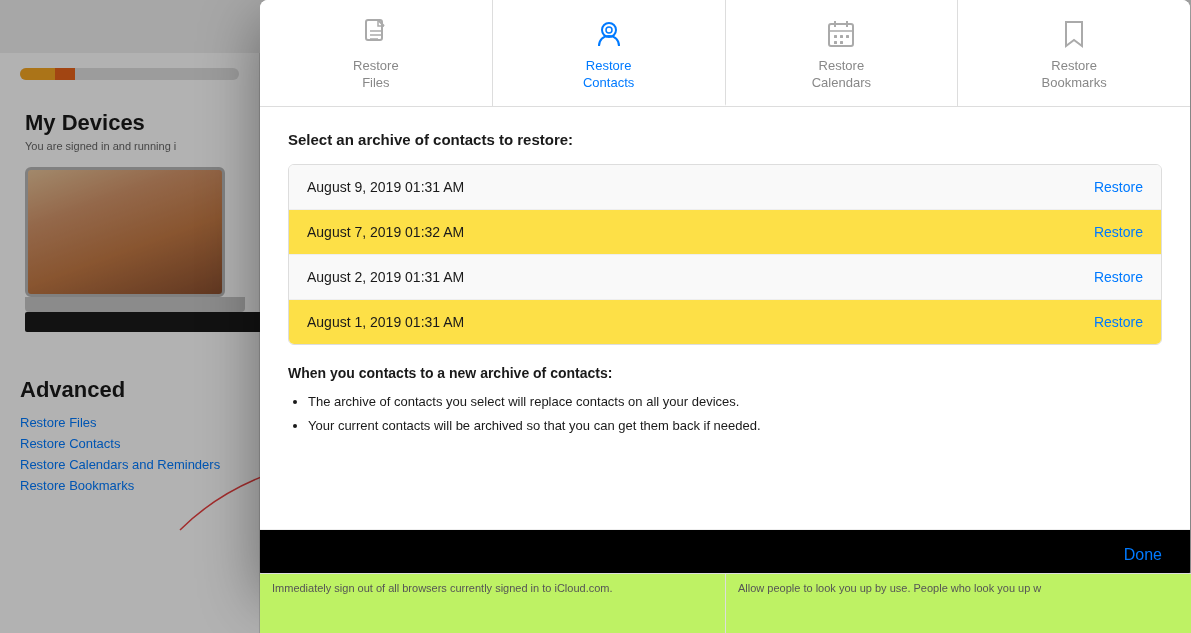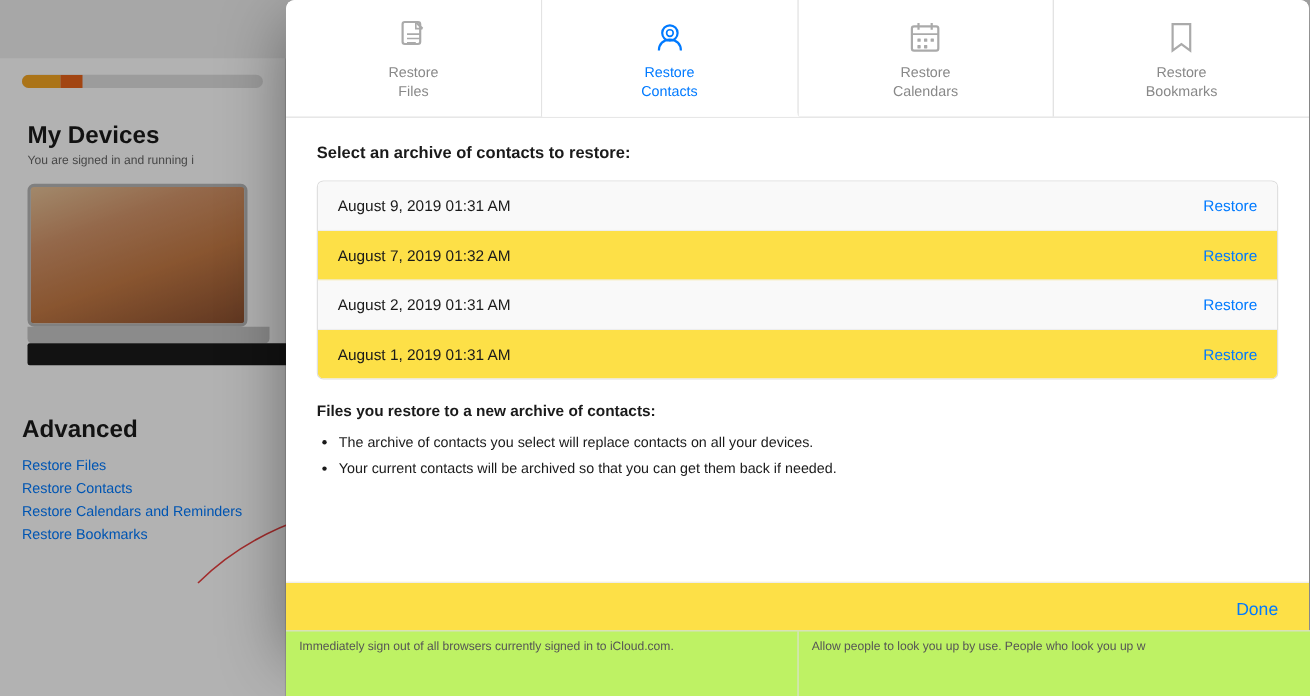--- a/index.html
+++ b/index.html
@@ -279,21 +279,21 @@
       margin-bottom: 6px;
       line-height: 1.4;
     }
 
     
     .modal-footer {
       position: absolute;
       bottom: 0;
       right: 0;
       padding: 16px 28px;
-      background: #fde047;
+      background: #000000;
       width: 100%;
       display: flex;
       justify-content: flex-end;
       border-top: 1px solid #eee;
     }
     .done-btn {
       font-size: 16px;
       color: #007aff;
       background: none;
       border: none;
@@ -449,21 +449,21 @@
       </div>
 
       <div class="archive-row">
         <span class="archive-date">August 1, 2019 01:31 AM</span>
         <a class="restore-link">Restore</a>
       </div>
 
     </div>
 
     <div class="notes-section">
-      <div class="notes-title">Files you restore to a new archive of contacts:</div>
+      <div class="notes-title">When you contacts to a new archive of contacts:</div>
       <ul class="notes-list">
         <li>The archive of contacts you select will replace contacts on all your devices.</li>
         <li>Your current contacts will be archived so that you can get them back if needed.</li>
       </ul>
     </div>
 
   </div>
 
   <div class="modal-footer">
     <button class="done-btn">Done</button>

